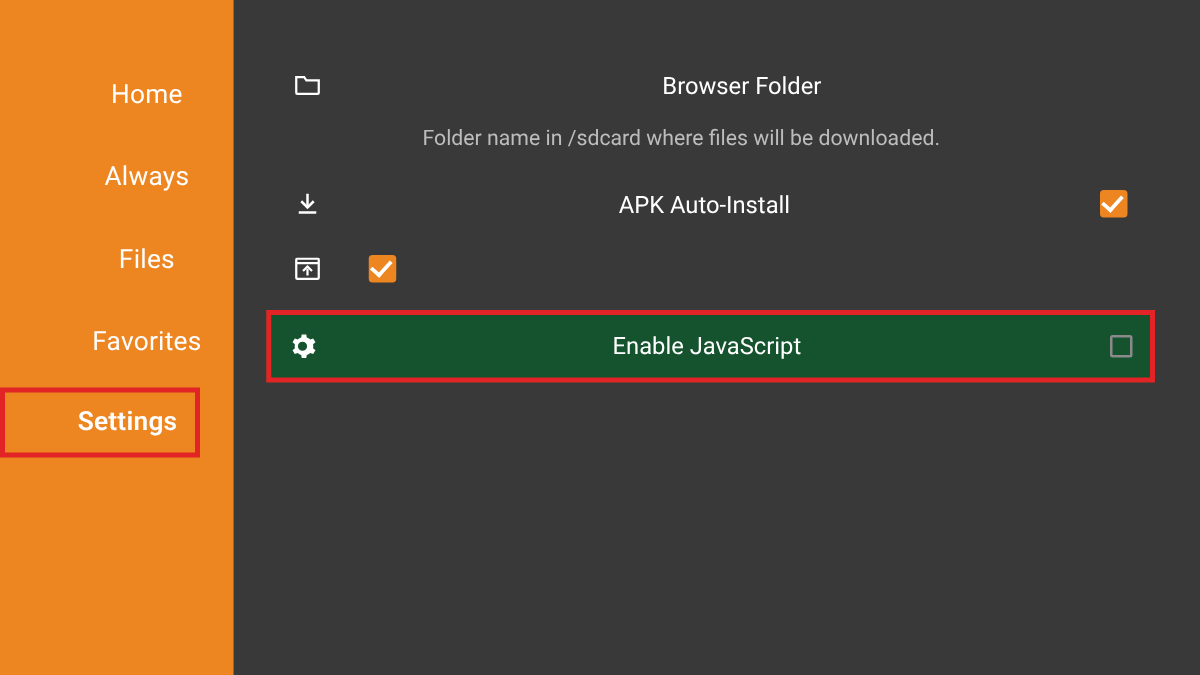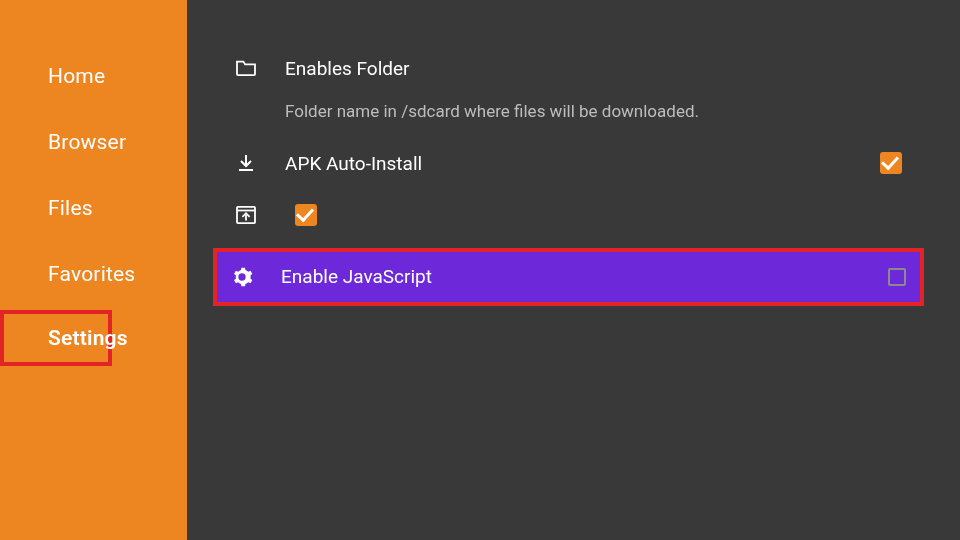--- a/index.html
+++ b/index.html
@@ -2,21 +2,21 @@
 <html><head>
 <meta charset="utf-8">
 <style>
   * { box-sizing: border-box; margin: 0; padding: 0; }
   html, body {
     width: 960px; height: 540px;
     font-family: -apple-system, BlinkMacSystemFont, "Segoe UI", Roboto, Arial, sans-serif;
     background: #393939;
     overflow: hidden;
   }
-  .app { display: flex; width: 960px; height: 540px; }
+  .app { display: flex; width: 960px; height: 540px; text-align: center; }
 
   
   .sidebar {
     width: 187px;
     background: #ed8521;
     padding-top: 52px;
     display: flex;
     flex-direction: column;
   }
   .nav-item {
@@ -27,41 +27,41 @@
     letter-spacing: 0.2px;
     cursor: pointer;
     position: relative;
   }
   .nav-item + .nav-item { margin-top: 18px; }
   .nav-item.active { font-weight: 600; }
   .nav-item.highlight-box {
     border: 4px solid #e22426;
     padding-left: 44px;
     margin-left: 0px;
-    width: 112px;
+    width: 160px;
     margin-top: 12px;
     margin-bottom: -6px;
   }
 
   
   .main {
     flex: 1;
     background: #393939;
     padding: 42px 40px 0 30px;
   }
   .setting-row {
     display: flex;
     align-items: flex-start;
     padding: 14px 18px 14px 18px;
     gap: 28px;
     cursor: pointer;
     position: relative;
   }
   .setting-row.selected {
-    background: #6d28d9;
+    background: #14532d;
     border: 4px solid #e22426;
     padding: 12px 14px 12px 14px;
     margin: 8px -4px 0 -4px;
   }
   .row-icon {
     width: 22px;
     display: flex;
     justify-content: center;
     padding-top: 2px;
     flex-shrink: 0;
@@ -110,21 +110,21 @@
 </head>
 <body>
 
 <div class="app">
 
   <nav class="sidebar">
     <div class="nav-item">
       <span>Home</span>
     </div>
     <div class="nav-item">
-      <span>Browser</span>
+      <span>Always</span>
     </div>
     <div class="nav-item">
       <span>Files</span>
     </div>
     <div class="nav-item">
       <span>Favorites</span>
     </div>
     <div class="nav-item active highlight-box">
       <span>Settings</span>
     </div>
@@ -132,21 +132,21 @@
 
   <main class="main">
 
     <div class="setting-row">
       <span class="row-icon">
         <svg width="22" height="18" viewBox="0 0 24 20" fill="none">
           <path d="M2 4 h7 l2 3 h11 v11 a1 1 0 0 1 -1 1 h-18 a1 1 0 0 1 -1 -1 z" stroke="#fff" stroke-width="2" fill="none"></path>
         </svg>
       </span>
       <div class="row-text">
-        <div class="row-title">Enables Folder</div>
+        <div class="row-title">Browser Folder</div>
         <div class="row-desc">Folder name in /sdcard where files will be downloaded.</div>
       </div>
     </div>
 
     <div class="setting-row">
       <span class="row-icon">
         <svg width="18" height="20" viewBox="0 0 18 20" fill="none">
           <path d="M9 2 v10" stroke="#fff" stroke-width="2"></path>
           <path d="M4 8 l5 5 l5 -5" stroke="#fff" stroke-width="2" fill="none"></path>
           <path d="M2 17 h14" stroke="#fff" stroke-width="2"></path>

